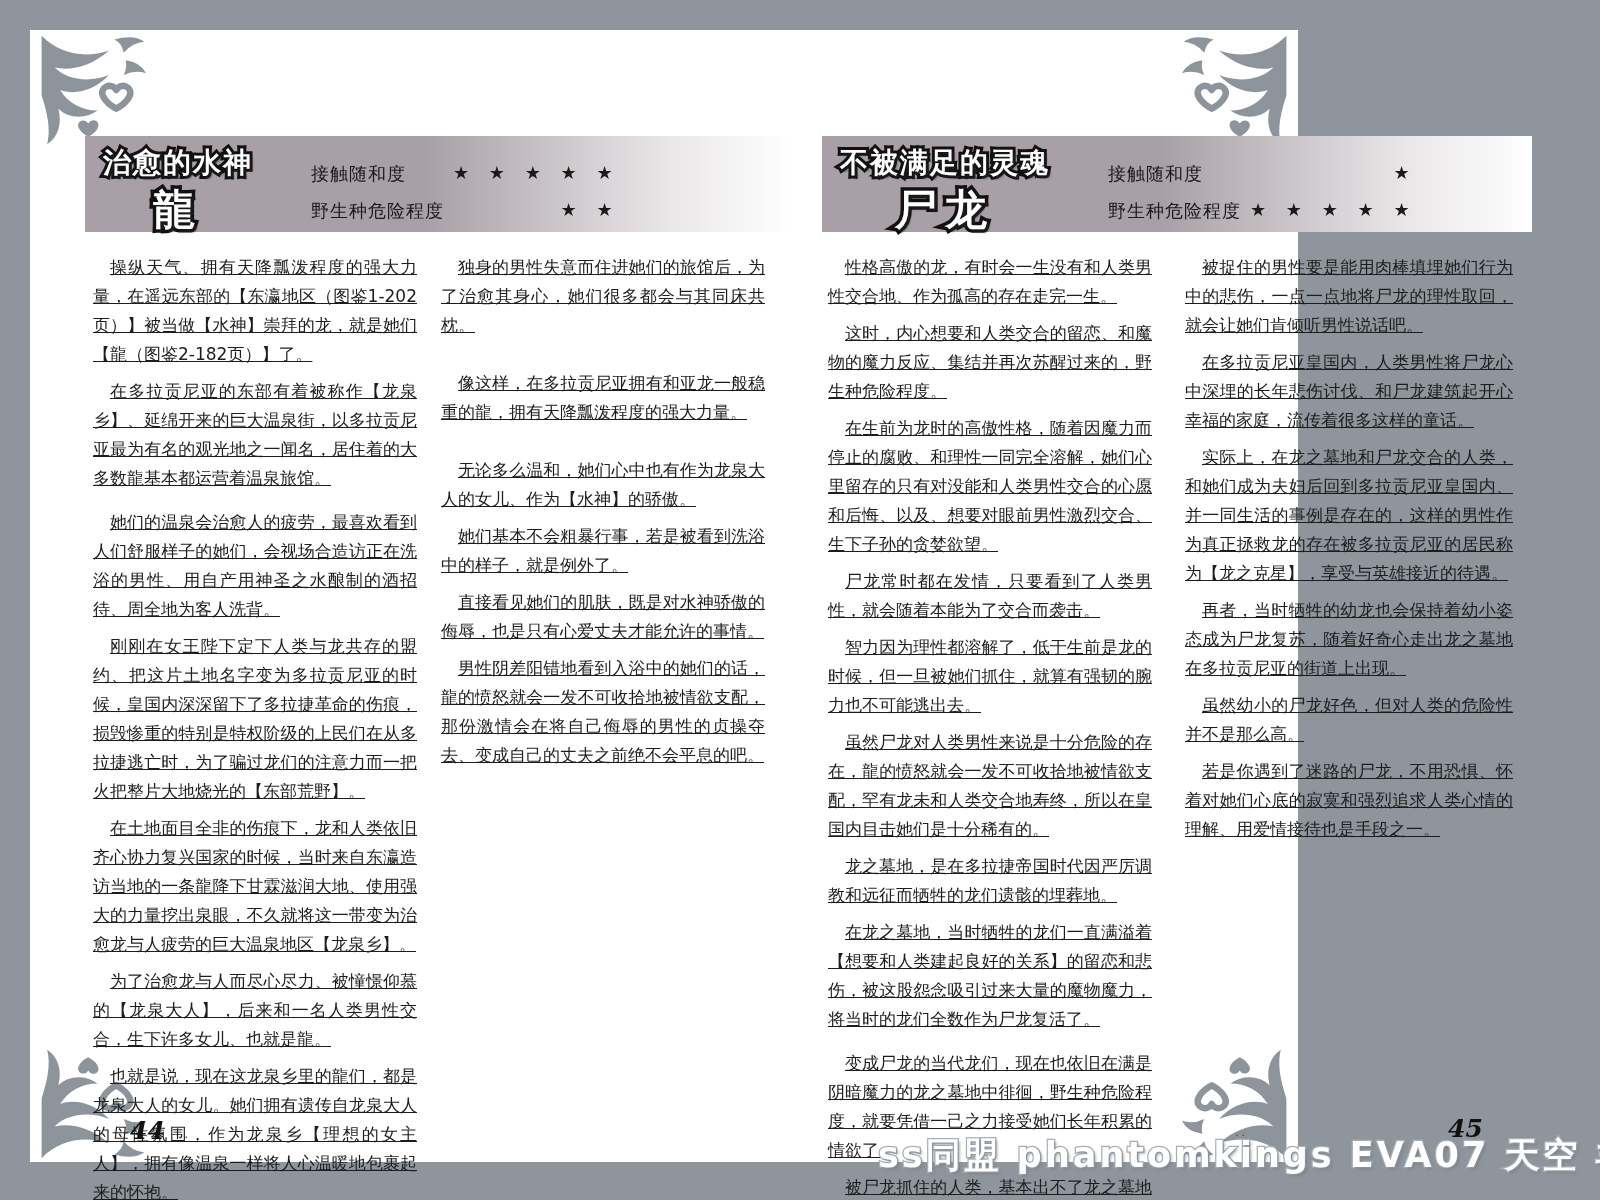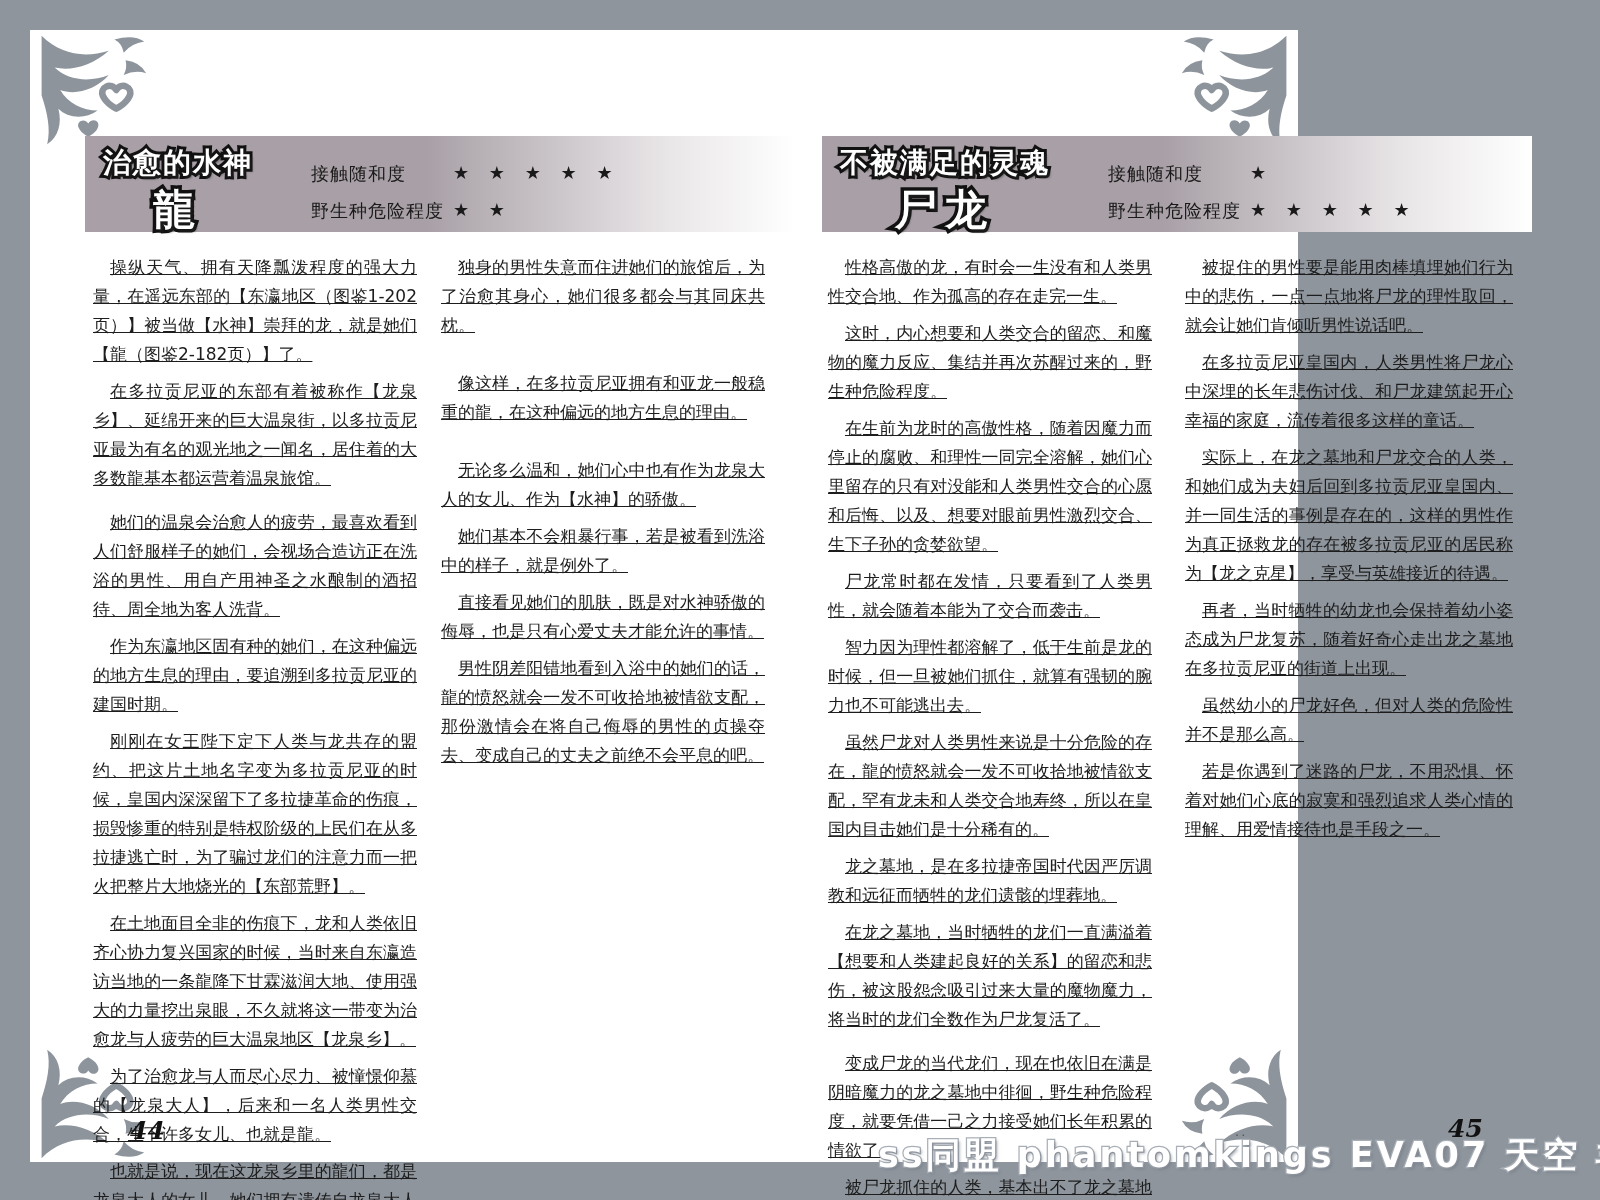--- a/index.html
+++ b/index.html
@@ -32,21 +32,21 @@
     -webkit-text-stroke:6px #111111;paint-order:stroke fill;
     text-shadow:3px 3px 2px rgba(40,40,40,.45);
   }
   .monster-name{
     font-size:42px;font-weight:bold;letter-spacing:8px;color:#ffffff;
     -webkit-text-stroke:7px #111111;paint-order:stroke fill;
     text-shadow:3px 3px 2px rgba(40,40,40,.45);
     margin-top:0px;text-align:center;
   }
   .stats{margin:26px 0 0 58px;}
-  .stat-row{display:flex;margin-bottom:13px;font-size:18px;color:#1a1a1a;}
+  .stat-row{display:flex;margin-bottom:13px;font-size:18px;color:#1a1a1a;justify-content:space-between;}
   .stat-label{min-width:142px;letter-spacing:1px;}
   .stat-stars{letter-spacing:7px;white-space:nowrap;}
   
   .col{
     position:absolute;top:215px;width:340px;
     font-size:17px;line-height:29px;text-align:justify;color:#1d1d1d;
   }
   .col p{margin:8px;text-indent:1em;text-decoration:underline;}
   .col p.gap{margin-top:15px;}
   .col p.gap2{margin-top:29px;}
@@ -144,30 +144,29 @@
         <span class="stat-label">野生种危险程度</span>
         <span class="stat-stars">★ ★ ★ ★ ★</span>
       </div>
     </div>
   </div>
 
   <div class="col c1">
     <p>操纵天气、拥有天降瓢泼程度的强大力量，在遥远东部的【东瀛地区（图鉴1-202页）】被当做【水神】崇拜的龙，就是她们【龍（图鉴2-182页）】了。</p>
     <p>在多拉贡尼亚的东部有着被称作【龙泉乡】、延绵开来的巨大温泉街，以多拉贡尼亚最为有名的观光地之一闻名，居住着的大多数龍基本都运营着温泉旅馆。</p>
     <p class="gap">她们的温泉会治愈人的疲劳，最喜欢看到人们舒服样子的她们，会视场合造访正在洗浴的男性、用自产用神圣之水酿制的酒招待、周全地为客人洗背。</p>
-    <p>作为东瀛地区固有种的她们，在这种偏远的地方生息的理由，要追溯到多拉贡尼亚的建国时期。</p>
     <p>刚刚在女王陛下定下人类与龙共存的盟约、把这片土地名字变为多拉贡尼亚的时候，皇国内深深留下了多拉捷革命的伤痕，损毁惨重的特别是特权阶级的上民们在从多拉捷逃亡时，为了骗过龙们的注意力而一把火把整片大地烧光的【东部荒野】。</p>
     <p>在土地面目全非的伤痕下，龙和人类依旧齐心协力复兴国家的时候，当时来自东瀛造访当地的一条龍降下甘霖滋润大地、使用强大的力量挖出泉眼，不久就将这一带变为治愈龙与人疲劳的巨大温泉地区【龙泉乡】。</p>
     <p>为了治愈龙与人而尽心尽力、被憧憬仰慕的【龙泉大人】，后来和一名人类男性交合，生下许多女儿、也就是龍。</p>
     <p>也就是说，现在这龙泉乡里的龍们，都是龙泉大人的女儿。她们拥有遗传自龙泉大人的母性氛围，作为龙泉乡【理想的女主人】，拥有像温泉一样将人心温暖地包裹起来的怀抱。</p>
   </div>
 
   <div class="col c2">
     <p>独身的男性失意而住进她们的旅馆后，为了治愈其身心，她们很多都会与其同床共枕。</p>
-    <p class="gap2">像这样，在多拉贡尼亚拥有和亚龙一般稳重的龍，在这种偏远的地方生息的理由。</p>
+    <p class="gap2">像这样，在多拉贡尼亚拥有和亚龙一般稳重的龍，拥有天降瓢泼程度的强大力量。</p>
     <p class="gap2">无论多么温和，她们心中也有作为龙泉大人的女儿、作为【水神】的骄傲。</p>
     <p>她们基本不会粗暴行事，若是被看到洗浴中的样子，就是例外了。</p>
     <p>直接看见她们的肌肤，既是对水神骄傲的侮辱，也是只有心爱丈夫才能允许的事情。</p>
     <p>男性阴差阳错地看到入浴中的她们的话，龍的愤怒就会一发不可收拾地被情欲支配，那份激情会在将自己侮辱的男性的贞操夺去、变成自己的丈夫之前绝不会平息的吧。</p>
   </div>
 
   <div class="col c3">
     <p>性格高傲的龙，有时会一生没有和人类男性交合地、作为孤高的存在走完一生。</p>
     <p>这时，内心想要和人类交合的留恋、和魔物的魔力反应、集结并再次苏醒过来的，野生种危险程度。</p>
     <p>在生前为龙时的高傲性格，随着因魔力而停止的腐败、和理性一同完全溶解，她们心里留存的只有对没能和人类男性交合的心愿和后悔、以及、想要对眼前男性激烈交合、生下子孙的贪婪欲望。</p>

